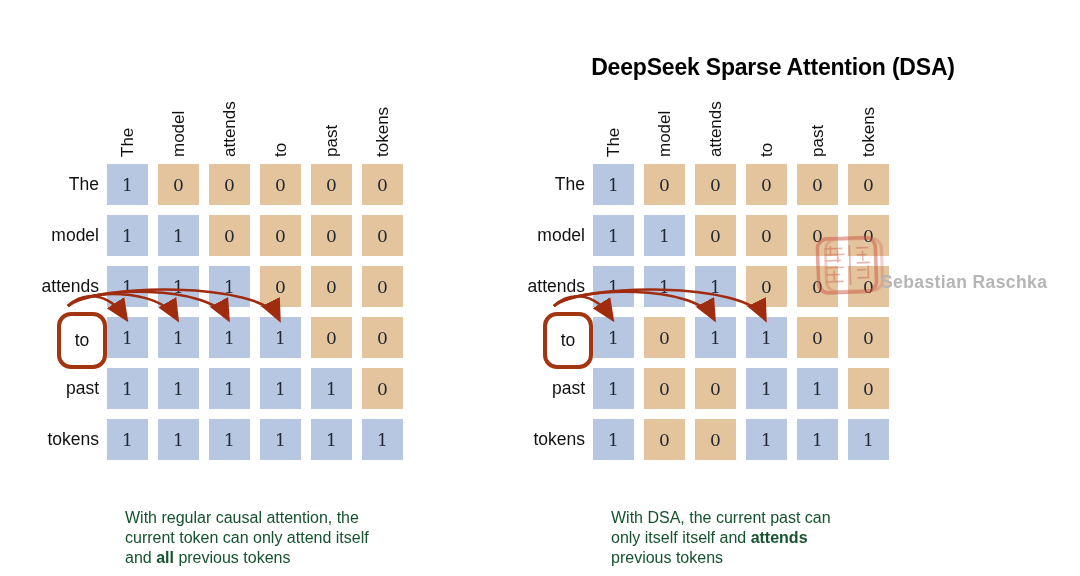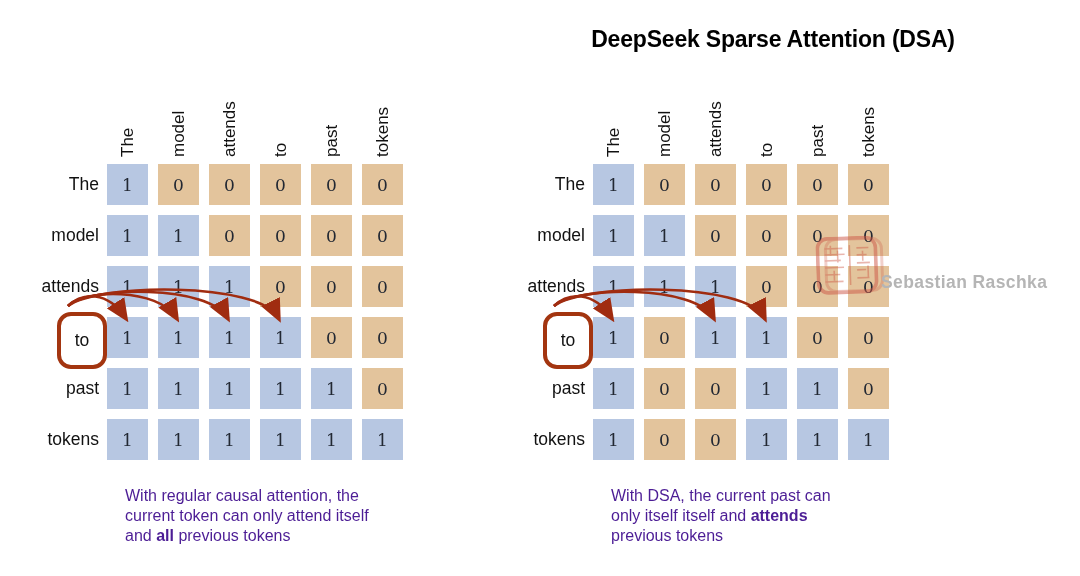--- a/index.html
+++ b/index.html
@@ -4,36 +4,36 @@
 <style>
   html,body{margin:0;padding:0;background:#ffffff;}
   .stage{position:relative;width:1080px;height:576px;background:#ffffff;overflow:hidden;
          font-family:"Liberation Sans",sans-serif;}
   .panel{position:absolute;top:0;width:560px;height:576px;}
   #panel0{left:0;}
   #panel1{left:486px;}
   .title{position:absolute;top:26px;width:500px;text-align:center;
          font-size:23px;font-weight:700;color:#000;letter-spacing:-0.2px;white-space:nowrap;}
   #panel0 .title{left:8px;}
-  #panel1 .title{left:37px;}
+  #panel1 .title{left:37px;margin-top:28px;}
   .gridwrap{position:absolute;left:0;top:0;width:560px;height:576px;}
   .colheader{position:absolute;font-size:17px;line-height:18px;color:#111;
              transform-origin:left bottom;transform:rotate(-90deg);white-space:nowrap;}
   .rowlabel{position:absolute;left:10px;width:89px;text-align:right;
             font-size:17.5px;line-height:21px;color:#111;}
   .cell{position:absolute;width:41px;height:41px;display:flex;align-items:center;justify-content:center;
         font-family:"DejaVu Serif",serif;font-size:17px;color:var(--digit,#222833);}
   .cell.one{background:var(--one,#b7c7e2);}
   .cell.zero{background:var(--zero,#e3c49c);}
   .tokenbox{position:absolute;left:57px;top:312px;width:50px;height:57px;box-sizing:border-box;
             border:4.5px solid var(--boxborder,#a33510);border-radius:14px;background:#fff;
             display:flex;align-items:center;justify-content:center;
             font-size:17.5px;color:#111;}
   .arrows{position:absolute;left:0;top:0;pointer-events:none;}
-  .caption{position:absolute;left:125px;top:486px;font-size:16px;line-height:20px;color:#4c1d95;}
+  .caption{position:absolute;left:125px;top:508px;font-size:16px;line-height:20px;color:#14532d;}
   .caption b{font-weight:700;}
   .watermark-text{position:absolute;left:881px;top:272px;font-size:17.5px;font-weight:700;
                   color:var(--wmtext,#b5b5b5);letter-spacing:0.4px;white-space:nowrap;}
   .stamp{position:absolute;left:816px;top:236px;transform:rotate(-2deg);}
 </style>
 </head>
 <body>
 
 <div class="stage">
 

